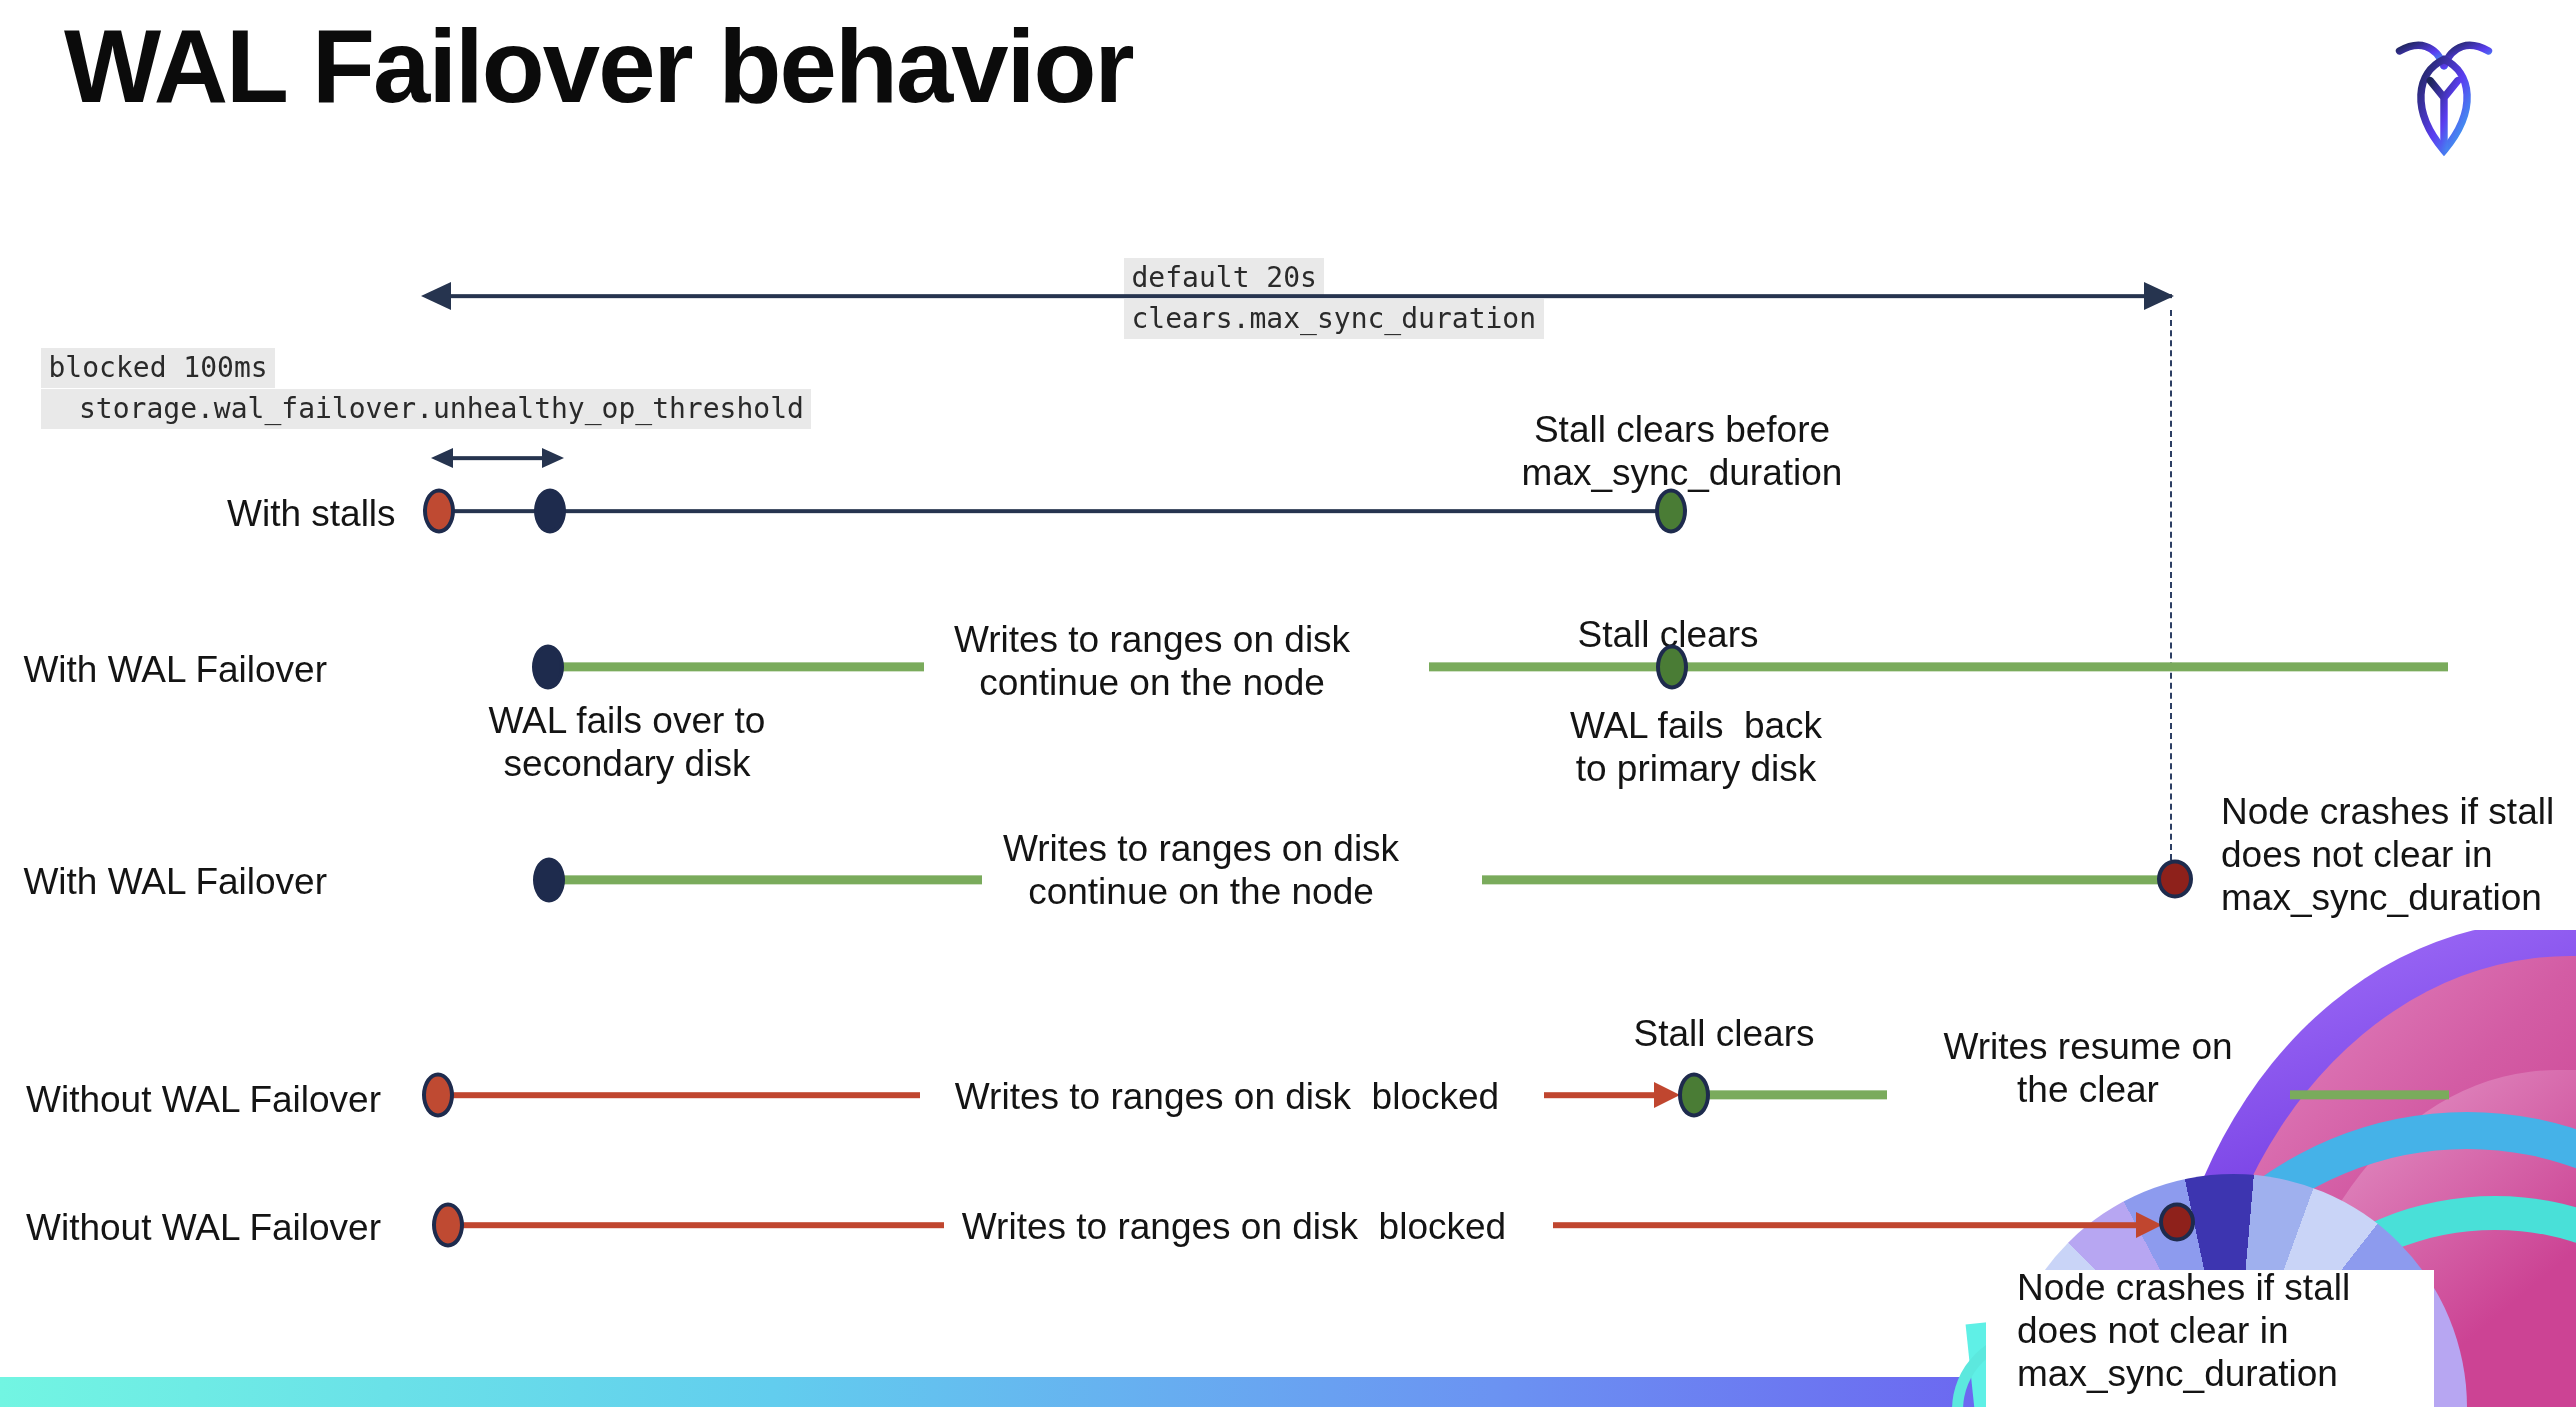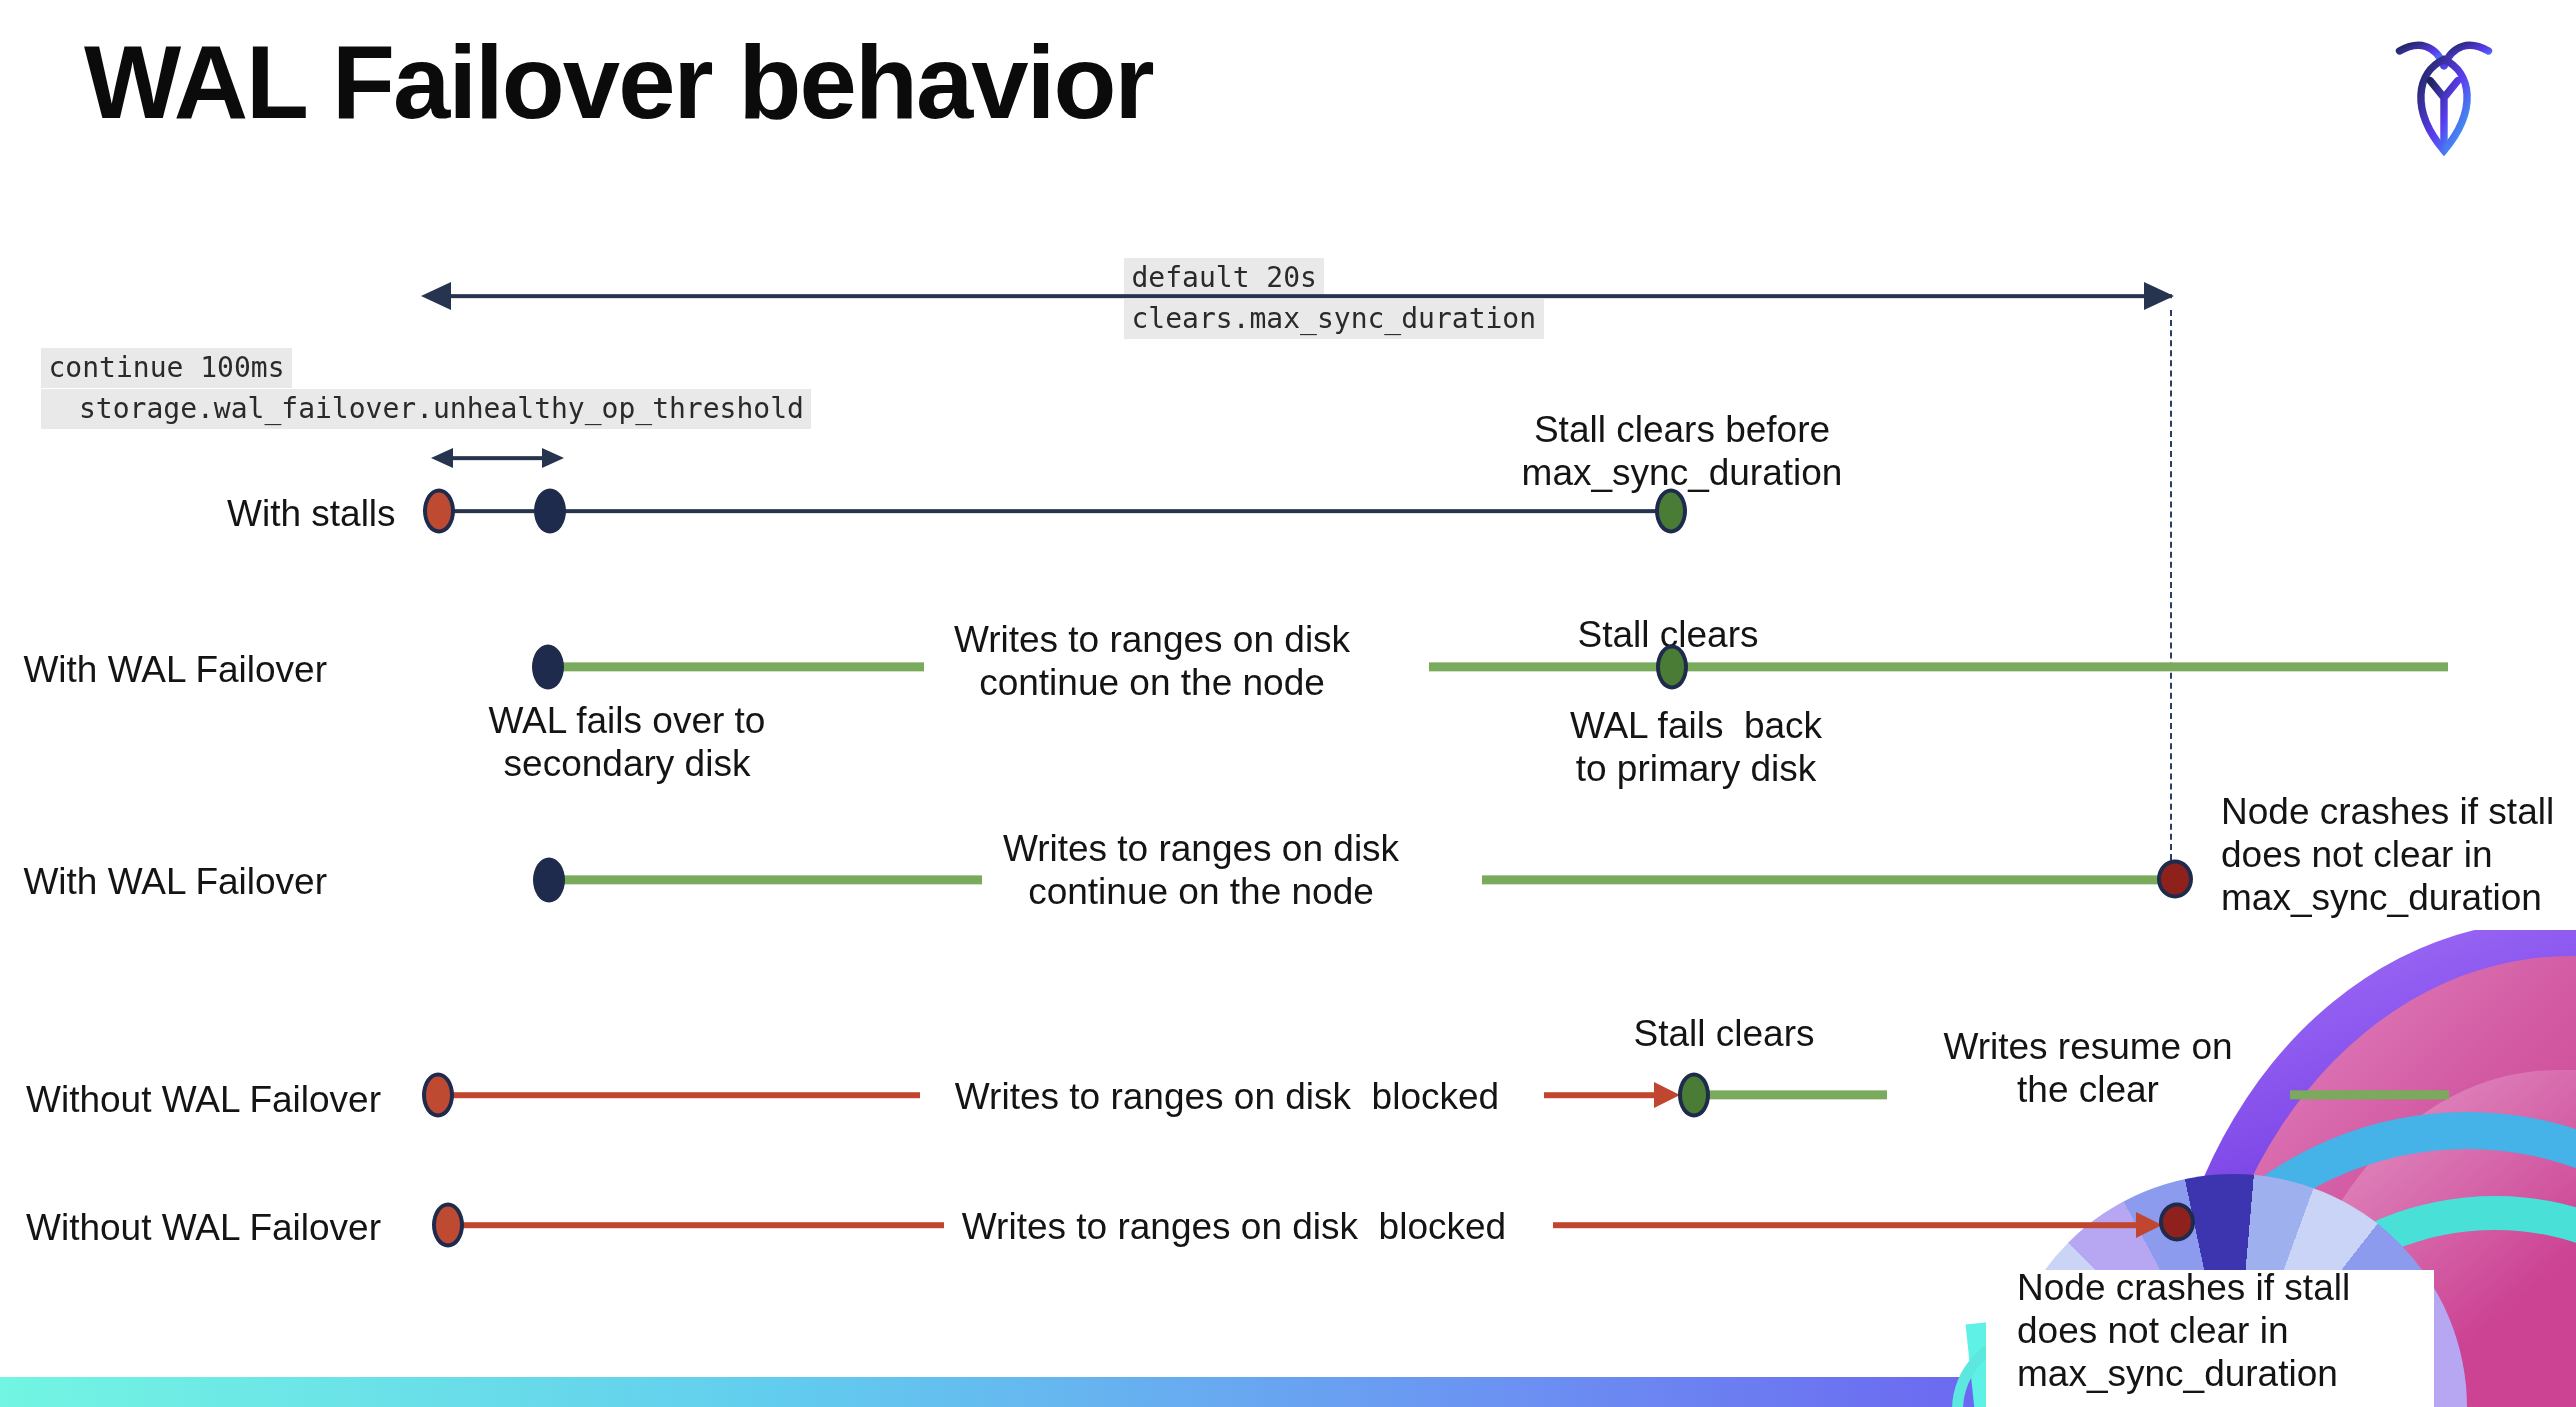--- a/index.html
+++ b/index.html
@@ -1,21 +1,21 @@
 <!DOCTYPE html>
 <html style="font-size:15px"><head>
 <meta charset="utf-8">
 <style>
   html,body{margin:0;padding:0;}
   body{width:2576px;height:1408px;overflow:hidden;background:#ffffff;
        font-family:"Liberation Sans",sans-serif;color:#141414;}
   .canvas{position:relative;width:2576px;height:1408px;overflow:hidden;}
 
-  .title{position:absolute;left:64px;top:24px;font-size:103px;font-weight:700;
-         letter-spacing:-1.9px;color:#0b0b0b;z-index:4;margin-left:20px;}
+  .title{position:absolute;left:64px;top:8px;font-size:103px;font-weight:700;
+         letter-spacing:-1.9px;color:#0b0b0b;z-index:4;}
 
   
   .chip{position:absolute;font-family:"DejaVu Sans Mono","Liberation Mono",monospace;
         font-size:28px;line-height:36px;background:#e9e9e9;color:#2a2a2a;
         padding:1.9px 7.5px;white-space:pre;z-index:2;}
 
   
   .txt{position:absolute;font-size:37px;line-height:43px;color:#141414;
        white-space:pre-wrap;z-index:4;}
   .ctr{transform:translateX(-50%);text-align:center;}
@@ -128,21 +128,21 @@
   <div>
     <div class="hline l-navy" style="left:427px;top:296px;width:1745px;"></div>
     <div class="tri tri-l-navy" style="left:421px;top:296px;"></div>
     <div class="tri tri-r-navy" style="left:2144px;top:296px;"></div>
     <div class="chip" style="left:1124px;top:258px;">default 20s</div>
     <div class="chip" style="left:1124px;top:299px;">clears.max_sync_duration</div>
     <div class="dashed"></div>
   </div>
 
   <div>
-    <div class="chip" style="left:41px;top:348px;">continue 100ms</div>
+    <div class="chip" style="left:41px;top:348px;">blocked 100ms</div>
     <div class="chip" style="left:41px;top:389px;padding-left:38px;">storage.wal_failover.unhealthy_op_threshold</div>
     <div class="hline l-navy" style="left:441px;top:458px;width:110px;"></div>
     <div class="tri tri-s-l" style="left:431px;top:458px;"></div>
     <div class="tri tri-s-r" style="left:542px;top:458px;"></div>
   </div>
 
   <div>
     <div class="txt vmid" style="left:227px;top:513px;">With stalls</div>
     <div class="hline l-navy" style="left:439px;top:511px;width:1232px;"></div>
     <div class="dot d-red" style="left:439px;top:511px;"></div>

